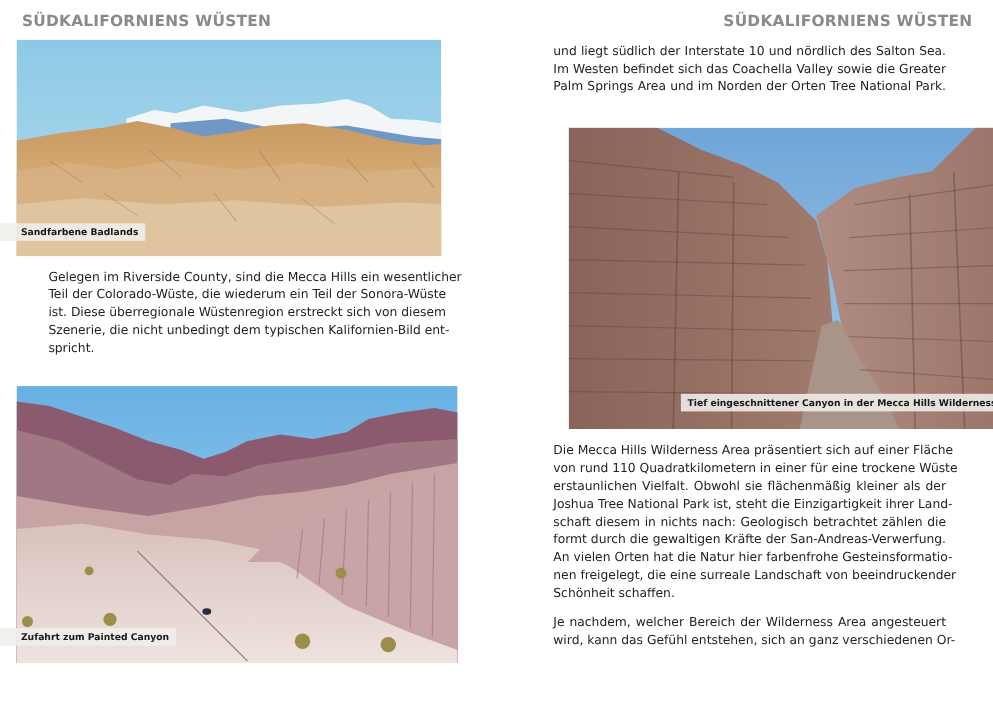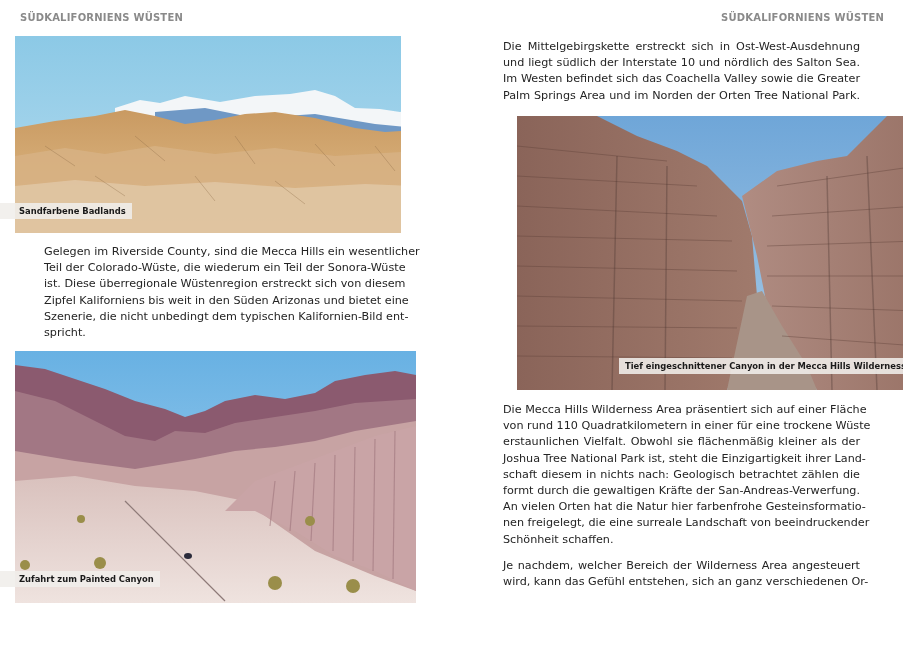--- a/index.html
+++ b/index.html
@@ -2,21 +2,21 @@
 <html><head>
 <meta charset="utf-8">
 <style>
   * { margin: 0; padding: 0; box-sizing: border-box; }
   html, body { width: 903px; height: 648px; background: #ffffff; overflow: hidden; }
   body { position: relative; font-family: "DejaVu Sans", sans-serif; color: #1f1f1f; }
 
   .running-head {
     position: absolute; top: 12px;
     font-family: "DejaVu Sans", sans-serif;
-    font-size: 10px; font-weight: bold; letter-spacing: 0.2px;
+    font-size: 14px; font-weight: bold; letter-spacing: 0.2px;
     color: #8a8a8a;
   }
   .running-head.left { left: 20px; }
   .running-head.right { right: 19px; }
 
   .photo { position: absolute; overflow: hidden; padding-left: 15px; }
   .caption {
     position: absolute;
     background: rgba(240,238,235,0.88);
     font-family: "DejaVu Sans", sans-serif;
@@ -84,21 +84,20 @@
       </g>
     </svg>
     <div class="caption" style="left:0; top:167px;">Sandfarbene Badlands</div>
   </div>
 
   <div class="body-text" style="left:44px; top:244px; width:357px;">
     <p>
       <span class="line">Gelegen im Riverside County, sind die Mecca Hills ein wesentlicher</span>
       <span class="line">Teil der Colorado-Wüste, die wiederum ein Teil der Sonora-Wüste</span>
       <span class="line">ist. Diese überregionale Wüstenregion erstreckt sich von diesem</span>
-      <span class="line">Zipfel Kaliforniens bis weit in den Süden Arizonas und bietet eine</span>
       <span class="line">Szenerie, die nicht unbedingt dem typischen Kalifornien-Bild ent-</span>
       <span class="line last">spricht.</span>
     </p>
   </div>
 
   <div class="photo" style="left:0; top:351px; width:439px; height:252px;text-decoration:underline;">
     <svg width="401" height="252" viewBox="0 0 401 252">
       <defs>
         <linearGradient id="sky2" x1="0" y1="0" x2="0" y2="1">
           <stop offset="0" stop-color="#68b1e3"></stop>
@@ -139,21 +138,20 @@
   </div>
 
   <div class="folio left">176</div>
 </div>
 
 <div>
   <div class="running-head right">SÜDKALIFORNIENS WÜSTEN</div>
 
   <div class="body-text" style="left:503px; top:39px; width:357px;">
     <p>
-      <span class="line">Die Mittelgebirgskette erstreckt sich in Ost-West-Ausdehnung</span>
       <span class="line">und liegt südlich der Interstate 10 und nördlich des Salton Sea.</span>
       <span class="line">Im Westen befindet sich das Coachella Valley sowie die Greater</span>
       <span class="line">Palm Springs Area und im Norden der Orten Tree National Park.</span>
     </p>
   </div>
 
   <div class="photo" style="left:502px; top:116px; width:401px; height:274px;">
     <svg width="401" height="274" viewBox="0 0 401 274">
       <defs>
         <linearGradient id="sky3" x1="0" y1="0" x2="0" y2="1">

